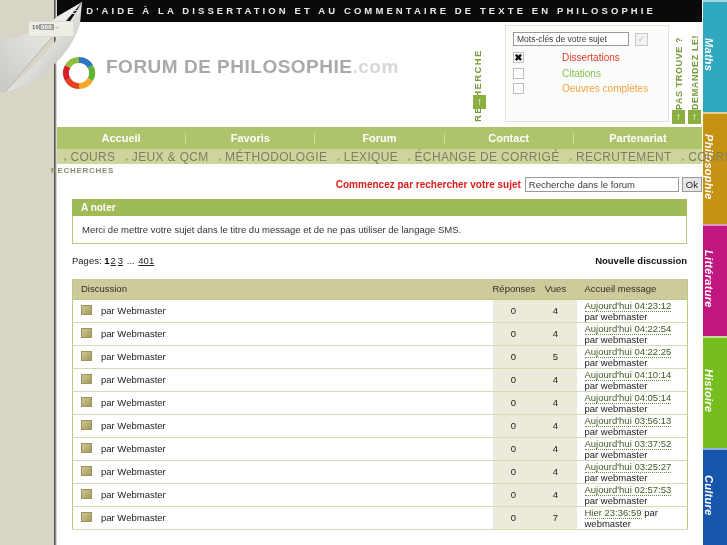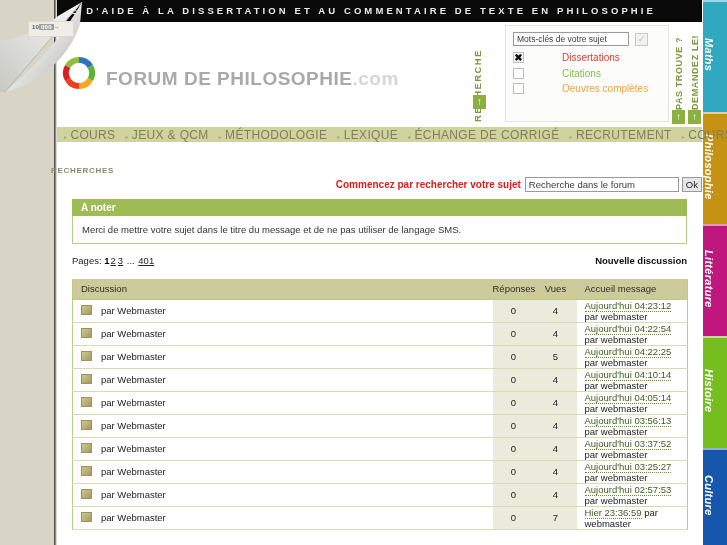--- a/index.html
+++ b/index.html
@@ -56,21 +56,21 @@
     font-size: 6px; color: #5a5a55;
     padding: 2px 2px 0 3px;
     letter-spacing: .2px;
     white-space: nowrap;
     overflow: hidden;
     font-weight: bold;
   }
   .peel-badge .b1 { background:#9fa0a2; color:#fff; padding:0 2px; }
 
   
-  .logo-wrap { position: absolute; left: 62px; top: 56px; display: flex; align-items: flex-end; }
+  .logo-wrap { position: absolute; left: 62px; top: 56px; display: flex; align-items: flex-start; }
   .logo-mark { position: relative; width: 34px; height: 34px; margin-right: 10px; }
   .logo-text { font-size: 19px; letter-spacing: .5px; font-weight: bold; color: #a9a9a9; font-family: "Liberation Sans", sans-serif; }
   .logo-text .dim { color: #d6d6d6; }
 
   
   .search-panel {
     position: absolute; left: 472px; top: 23px;
     width: 213px; height: 101px;
     background: #ffffff;
   }
@@ -359,20 +359,27 @@
       <div class="vtab" style="top: 336px; height: 112px; background: rgb(118, 189, 32);">
         <span>Histoire</span>
       </div>
       <div class="vtab" style="top: 448px; height: 97px; background: rgb(22, 86, 173);">
         <span>Culture</span>
       </div>
     </div>
 
   <div class="content">
 
+    <div class="navbar" id="navbar">
+        <div class="navbar-item">Accueil</div>
+        <div class="navbar-item">Favoris</div>
+        <div class="navbar-item">Forum</div>
+        <div class="navbar-item">Contact</div>
+        <div class="navbar-item">Partenariat</div>
+      </div>
     <div class="subnav" id="subnav">
         <div class="subnav-item">COURS</div>
         <div class="subnav-item">JEUX &amp; QCM</div>
         <div class="subnav-item">MÉTHODOLOGIE</div>
         <div class="subnav-item">LEXIQUE</div>
         <div class="subnav-item">ÉCHANGE DE CORRIGÉ</div>
         <div class="subnav-item">RECRUTEMENT</div>
         <div class="subnav-item">COURS PARTICULIERS</div>
         <div class="subnav-item">TOP 50</div>
       </div>

